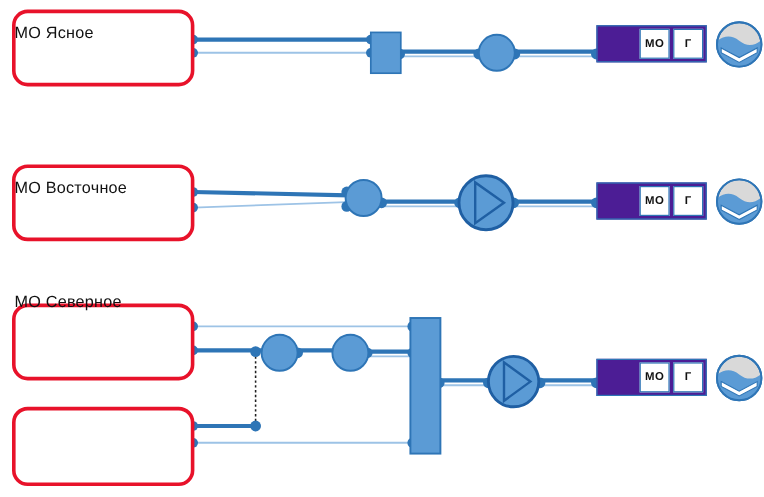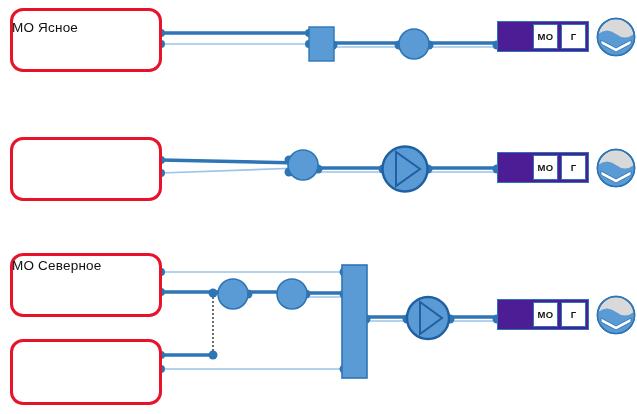--- a/index.html
+++ b/index.html
@@ -201,23 +201,24 @@
         <path d="M601 318 L616 326 L631 318 L631 322 L616 330 L601 322 Z" fill="#ffffff" stroke="#2e75b6" stroke-width="0.9"></path>
       </g>
       <circle cx="616" cy="315" r="18.5" fill="none" stroke="#2e75b6" stroke-width="1.6"></circle>
     </g>
   </svg>
 
   <div class="zone-box" style="left:10px;top:8px;width:152px;height:64px;"></div>
   <div class="zone-label" style="top:20px;">МО Ясное</div>
 
   <div class="zone-box" style="left:10px;top:137px;width:152px;height:64px;"></div>
+  <div class="zone-label" style="top:149px;">МО Восточное</div>
 
   <div class="zone-box" style="left:10px;top:253px;width:152px;height:64px;"></div>
-  <div class="zone-label" style="top:258px;">МО Северное</div>
+  <div class="zone-label" style="top:244px;">МО Северное</div>
 
   <div class="zone-box" style="left:10px;top:339px;width:152px;height:66px;"></div>
 
   <div class="unit-strip" style="left:497px;top:21px;width:92px;height:31px;">
     <div class="filler"></div>
     <div class="tag-box" style="width:25px;height:25px;margin-right:3px;">МО</div>
     <div class="tag-box" style="width:25px;height:25px;margin-right:2px;">Г</div>
   </div>
 
   <div class="unit-strip" style="left:497px;top:152px;width:92px;height:31px;">

